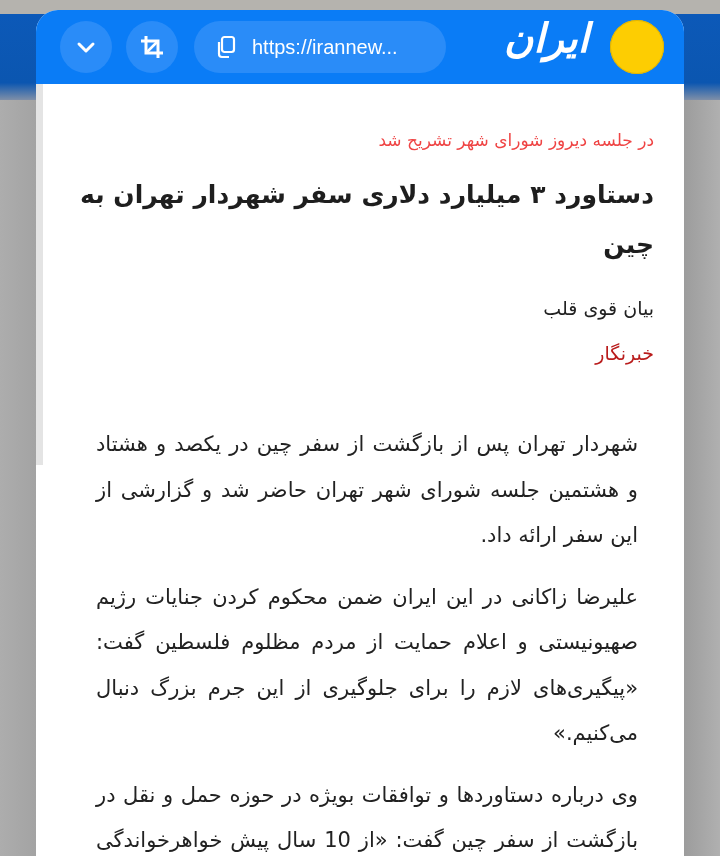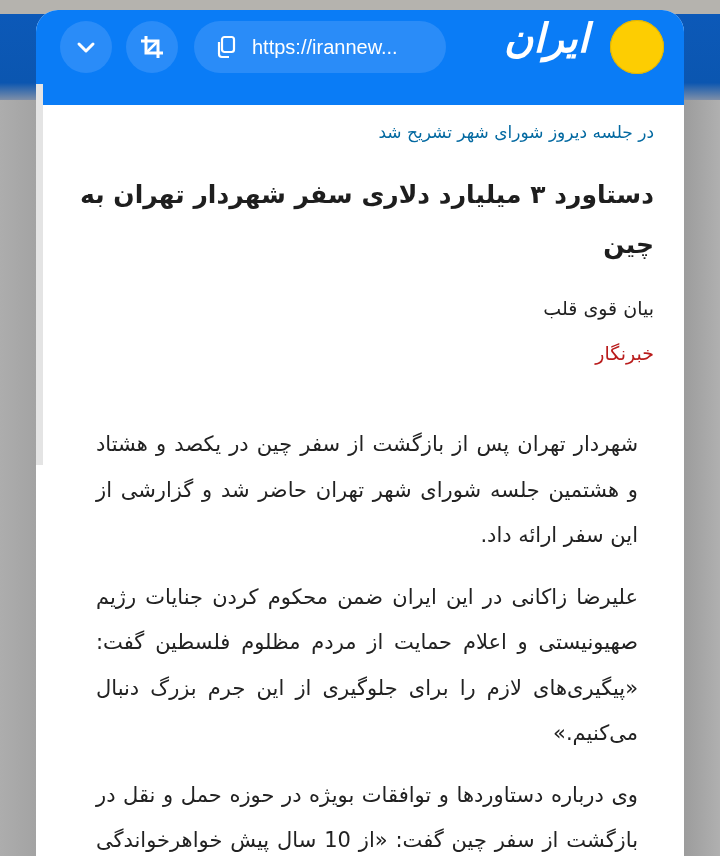--- a/index.html
+++ b/index.html
@@ -14,21 +14,21 @@
   .bg-side-l { position:absolute; left:0; top:100px; width:36px; height:756px;
     background:linear-gradient(90deg,#adadad,#a3a3a3); }
   .bg-side-r { position:absolute; right:0; top:100px; width:36px; height:756px;
     background:linear-gradient(90deg,#9c9c9c,#b0b0b0); }
 
   .card {
     position:absolute; left:36px; top:10px; width:648px; height:860px;
     background:#fff; border-radius:22px 22px 0 0; overflow:hidden;
   }
   .card-header {
-    position:absolute; left:0; top:0; width:648px; height:95px;
+    position:absolute; left:0; top:0; width:648px; height:74px;
     background:#0a7cf6;
   }
   .hbtn {
     position:absolute; top:11px; width:52px; height:52px; border-radius:26px;
     background:#2a8cf8; display:flex; align-items:center; justify-content:center;
   }
   .url-pill {
     position:absolute; left:158px; top:11px; width:252px; height:52px; border-radius:26px;
     background:#2a8cf8; display:flex; align-items:center;
   }
@@ -38,21 +38,21 @@
     position:absolute; left:468px; top:4px; color:#fff;
     font-family:"DejaVu Serif", serif; font-size:40px; font-weight:bold; font-style:italic; direction:rtl;
   }
   .logo-sun {
     position:absolute; left:574px; top:10px; width:54px; height:54px; border-radius:50%;
     background:#fdcd02; box-shadow:0 0 0 1px #e2b400 inset;
   }
   .gray-strip { position:absolute; left:0; top:74px; width:7px; height:381px; background:#e4e4e4; }
 
   .content { position:absolute; left:44px; top:74px; width:574px; direction:rtl; text-align:right; color:#222; }
-  .lead { position:absolute; right:0; top:38px; font-size:17px; color:#0369a1; white-space:nowrap; }
+  .lead { position:absolute; right:0; top:46px; font-size:17px; color:#ef4444; white-space:nowrap; }
   .title { position:absolute; right:0; top:86px; width:574px; font-size:25px; font-weight:bold; line-height:50px; color:#1e1e1e; }
   .author { position:absolute; right:0; top:213px; font-size:19px; color:#222; white-space:nowrap; }
   .role { position:absolute; right:0; top:258px; font-size:19px; color:#b91c1c; white-space:nowrap; }
   .body-text { position:absolute; right:0; top:322px; width:574px; font-size:21px; line-height:45.5px; text-align:justify; color:#222; }
   .body-text p { margin:16px; }
 </style>
 </head>
 <body>
 
 <div class="bg-top"></div>

